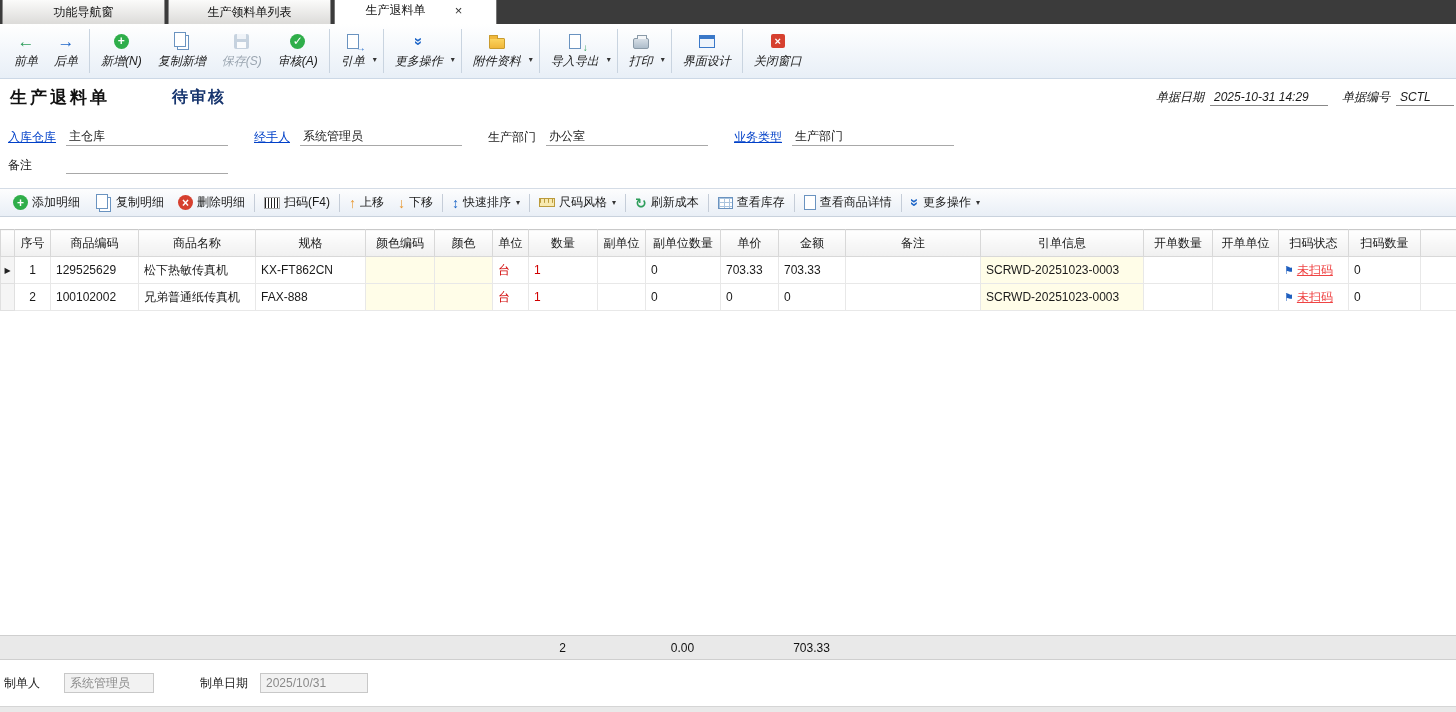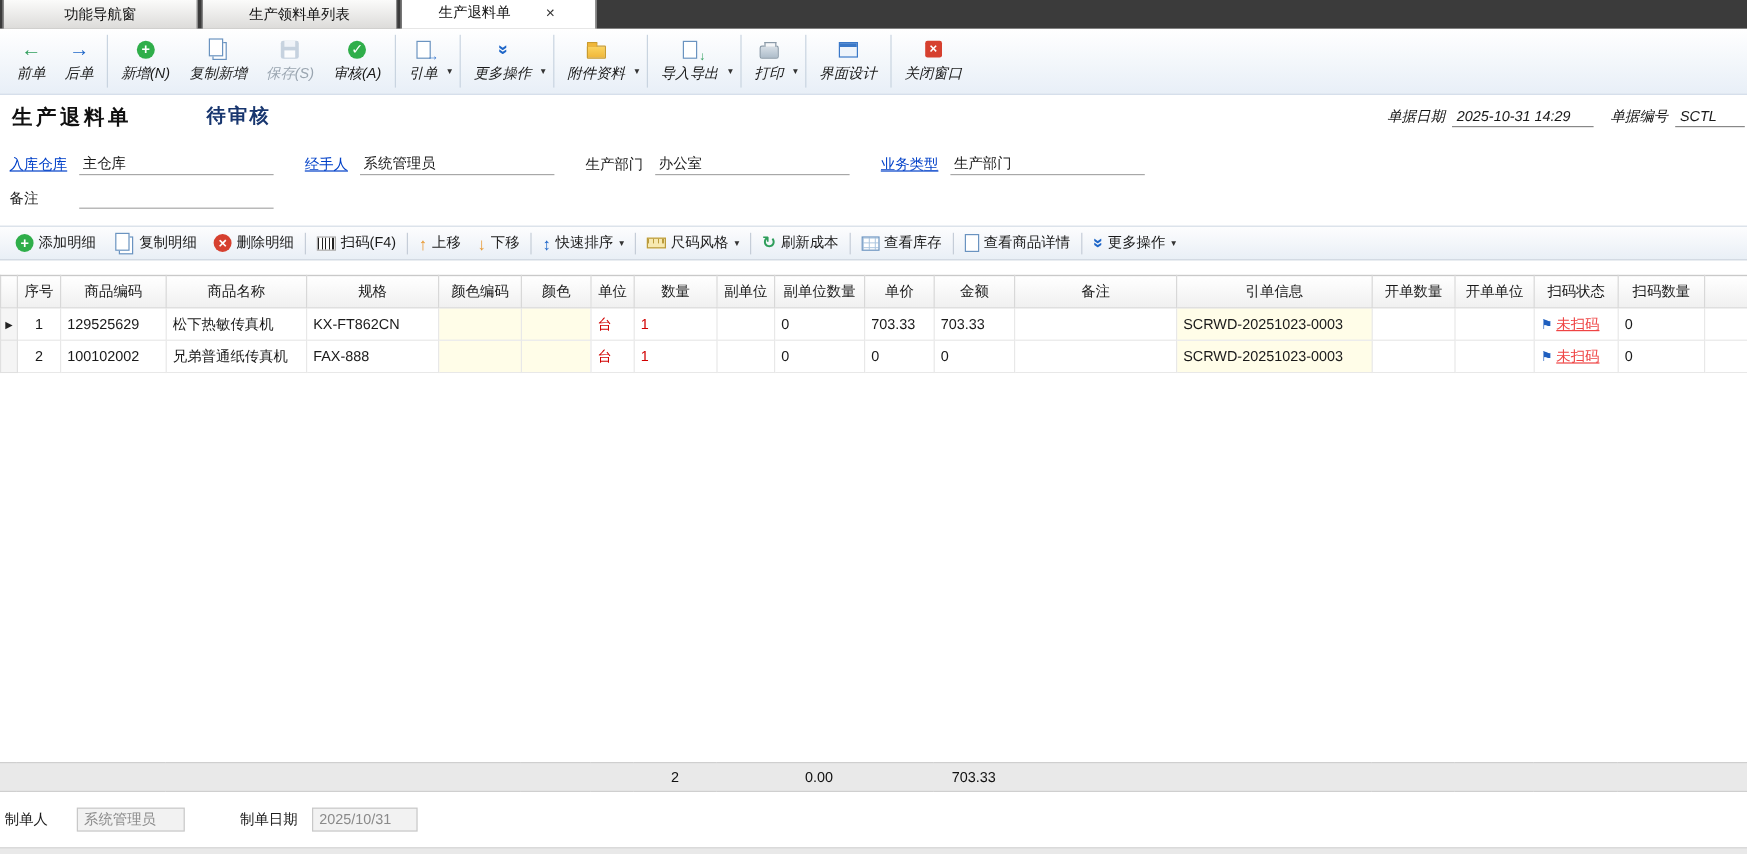--- a/index.html
+++ b/index.html
@@ -448,18 +448,18 @@
           <td></td>
           <td></td>
     </tr>
   </tbody>
     </table>
 
   <div class="footer">
     <span class="f-label" style="margin-right:24px;">制单人</span>
     <span class="dis-input" style="width:90px;">系统管理员</span>
     <span class="f-label" style="margin-left:46px; margin-right:12px;">制单日期</span>
-    <span class="dis-input" style="width:88px;">2025/10/31</span>
+    <span class="dis-input" style="width:108px;">2025/10/31</span>
   </div>
 
   <div class="bstrip"></div>
 
 </div>
 
 </body></html>

